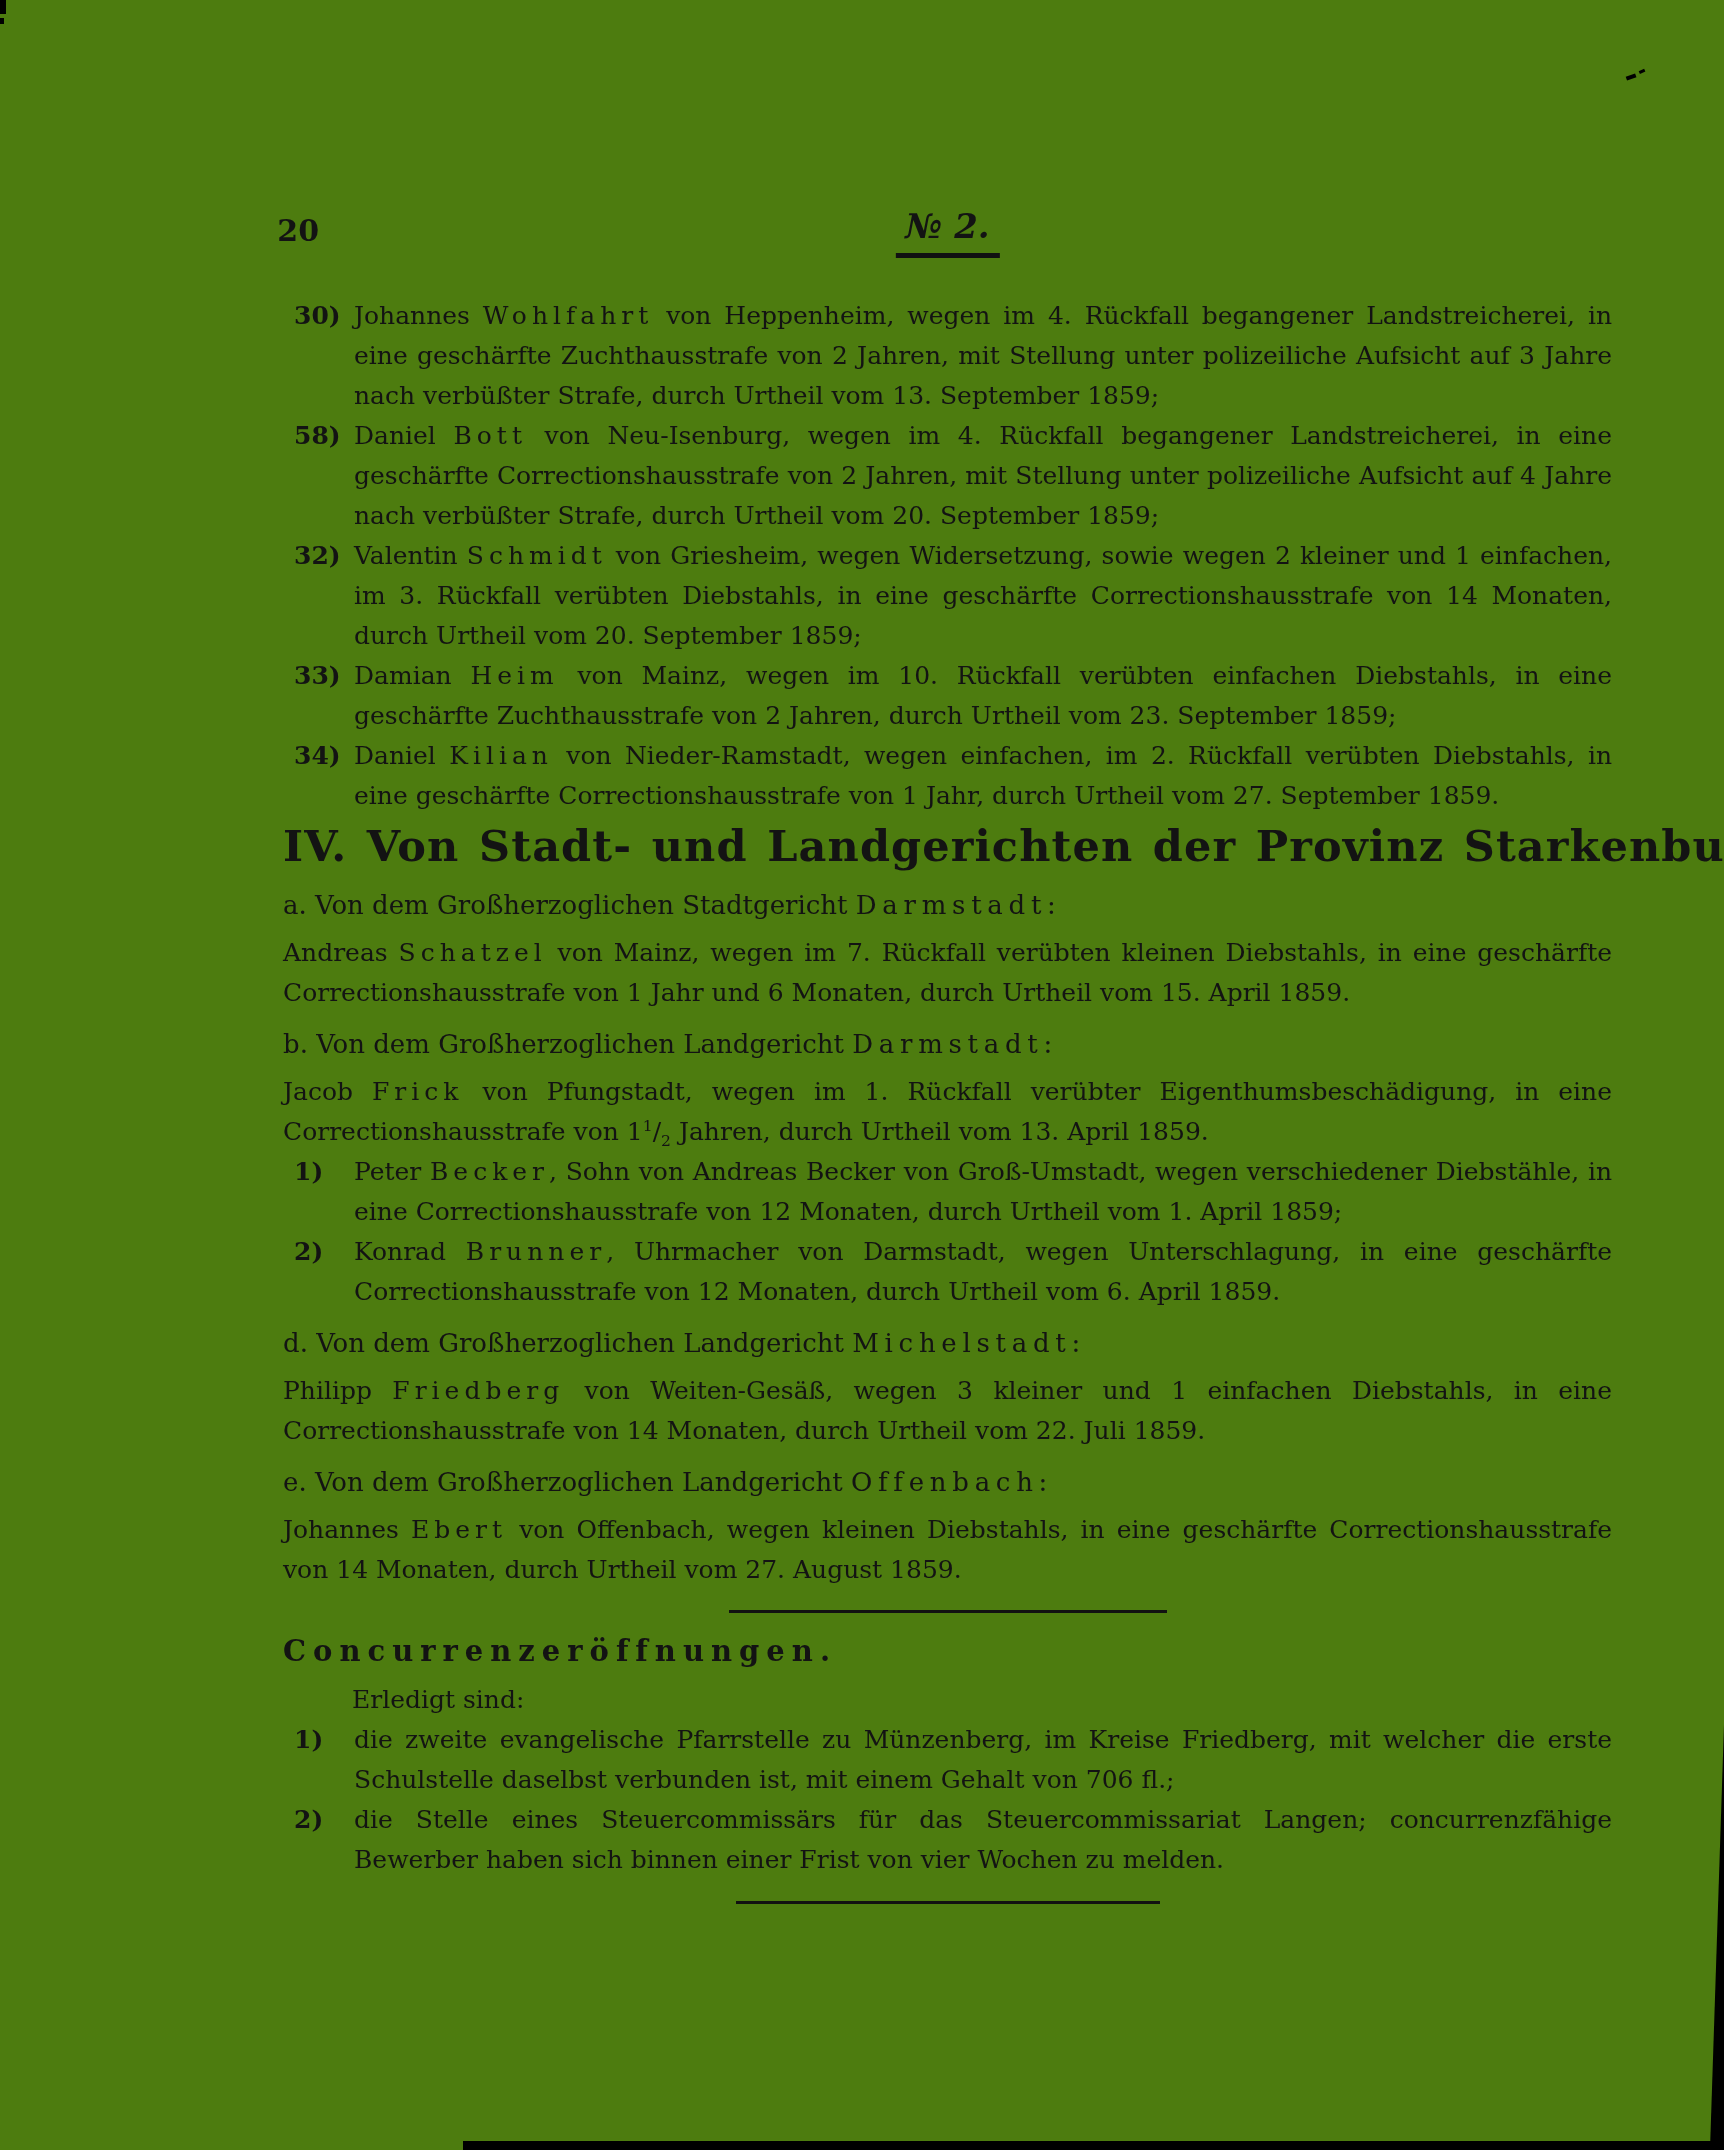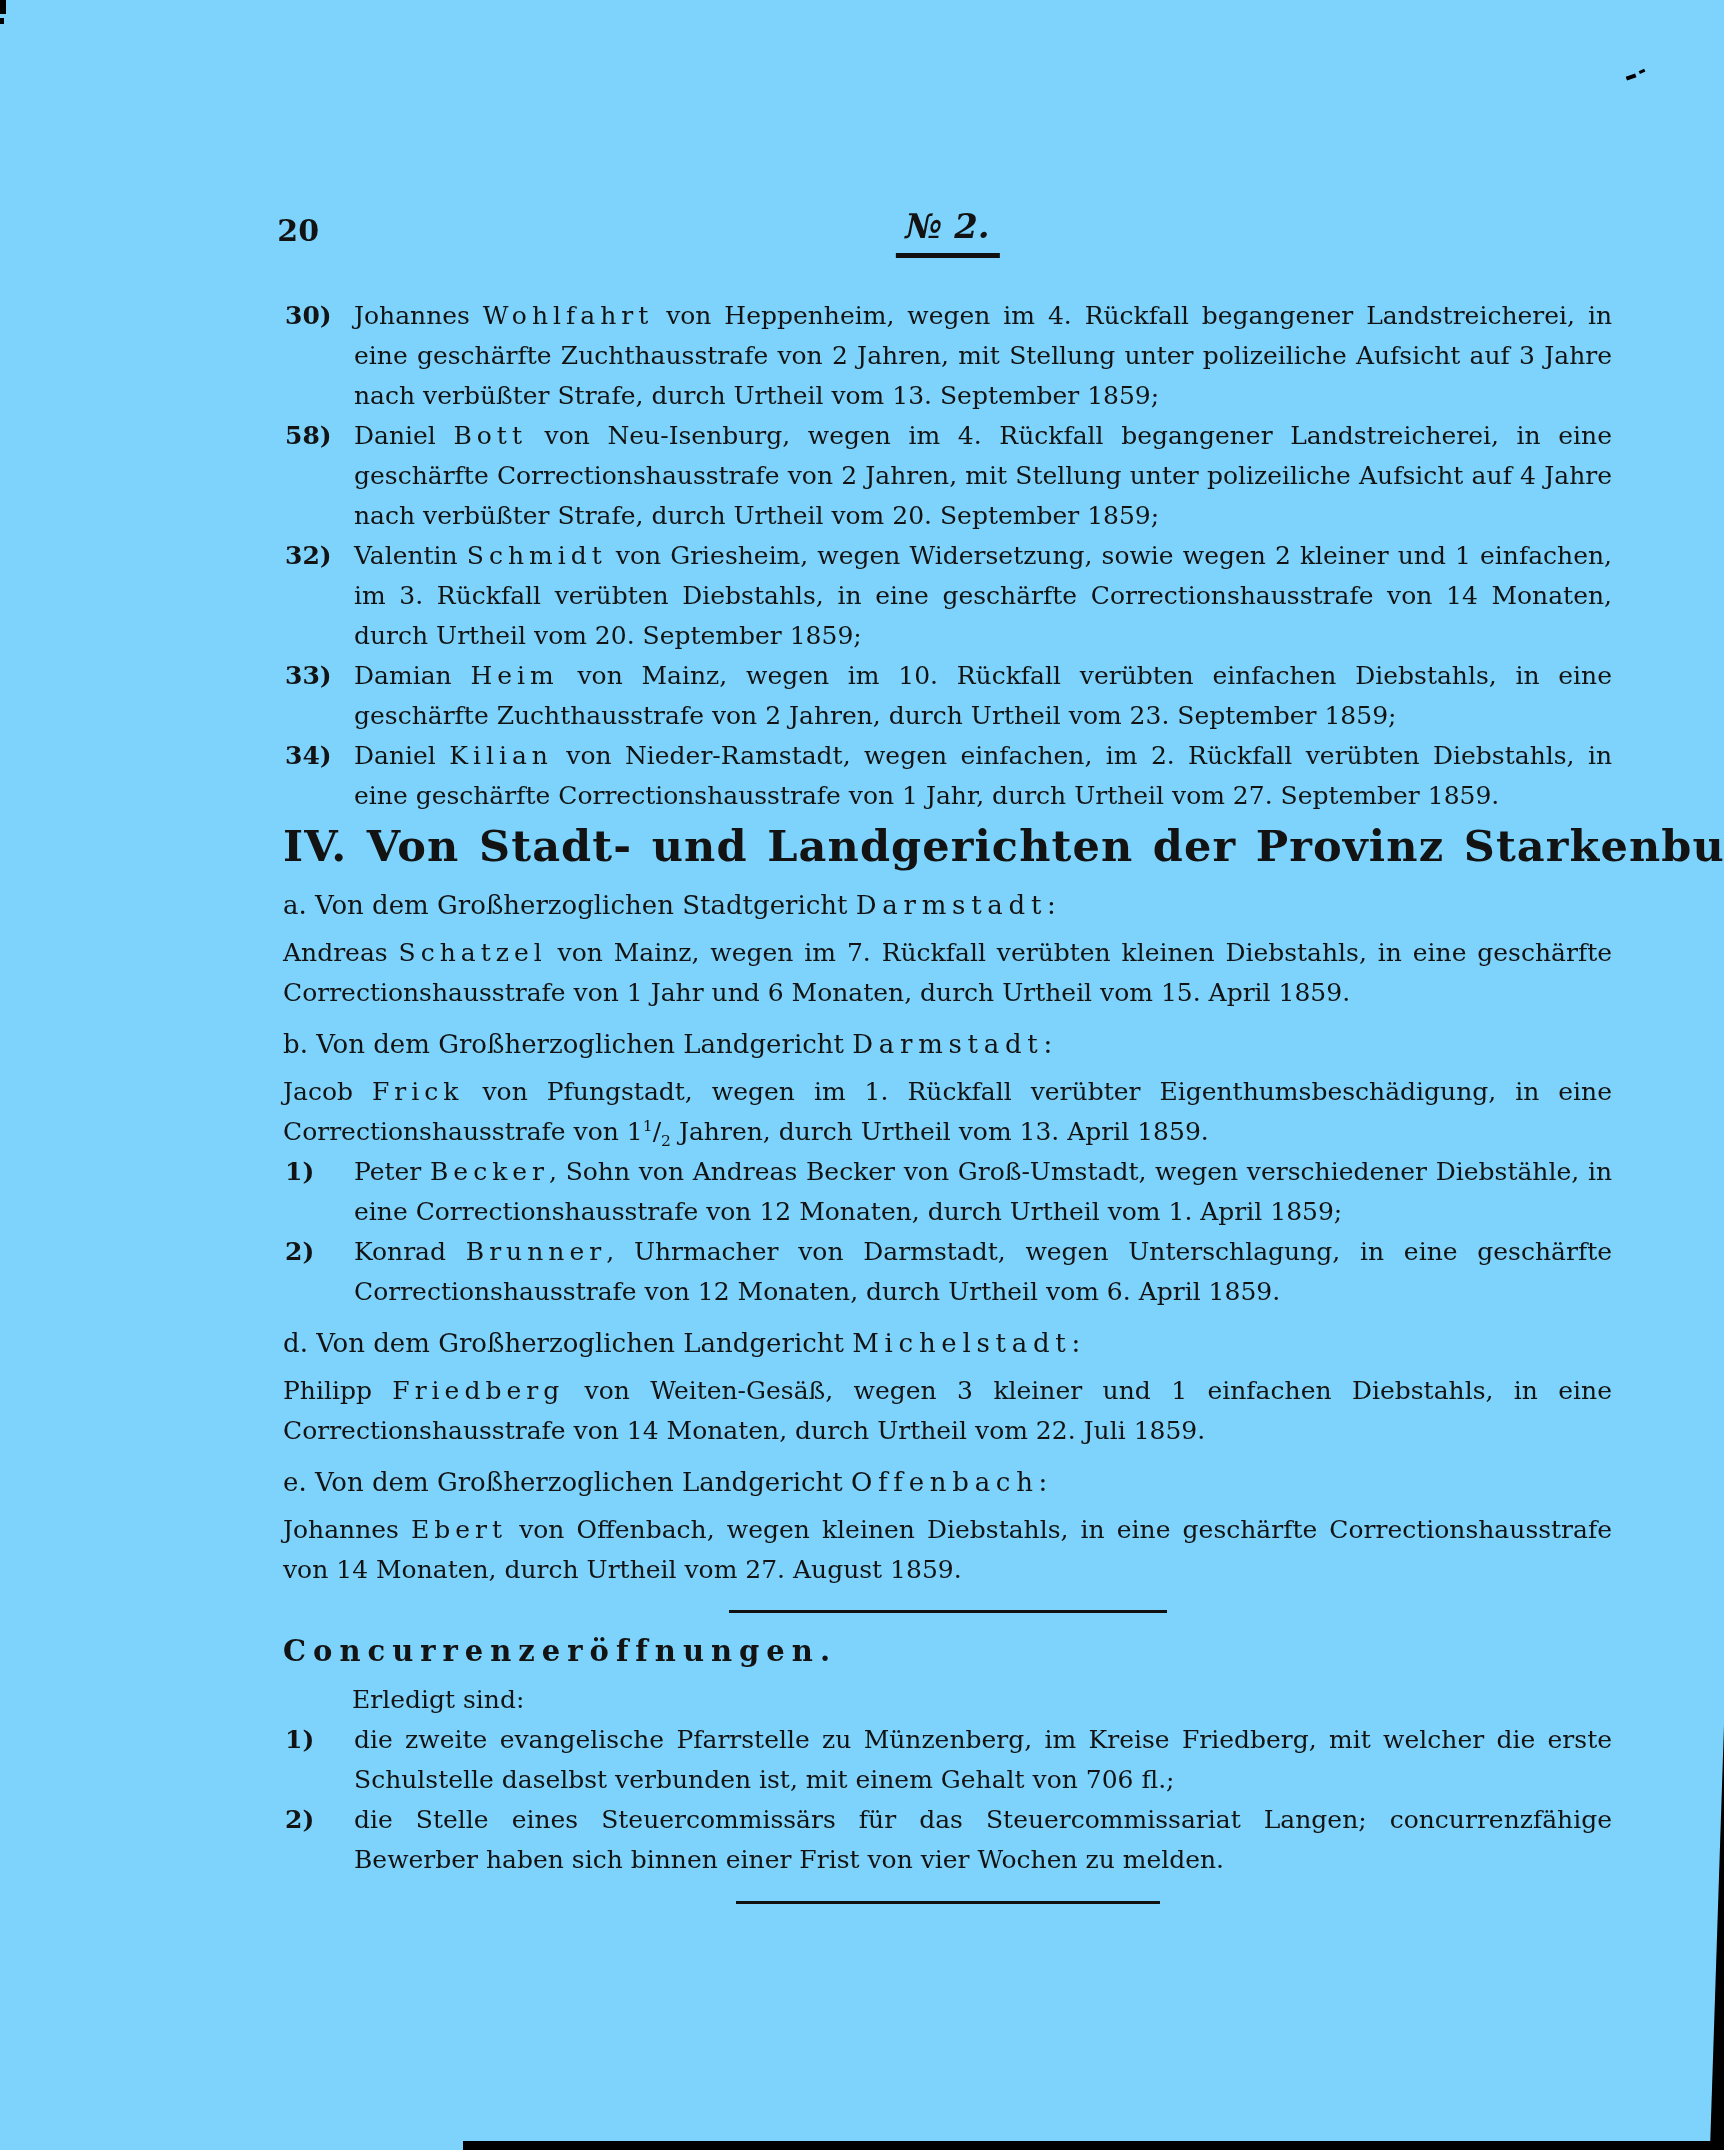--- a/index.html
+++ b/index.html
@@ -1,38 +1,38 @@
 <!DOCTYPE html>
 <html lang="de" style="font-size:11.3px"><head>
 <meta charset="utf-8">
 <style>
   html,body{margin:0;padding:0;background:#ffffff;}
   .page{
     position:relative;
     width:1724px;height:2151px;
-    background:#7dd3fc;
+    background:#4d7c0f;
     color:#131313;
     font-family:"DejaVu Serif", serif;
     overflow:hidden;
   }
   .content{position:absolute;left:283px;top:206px;width:1329px;}
 
   
   .pagehead{position:relative;height:59px;margin-bottom:31px;}
   .pagenum{position:absolute;left:-5.7px;top:7px;font-size:30px;font-weight:bold;}
   .issue{
     position:absolute;left:50%;transform:translateX(-50%);top:0;
     font-size:34px;font-weight:bold;font-style:italic;
     border-bottom:5px solid #111;padding:0 10px 7px 10px;
   }
 
   
   .citem,.para,.intro{font-size:25px;line-height:40px;text-align:justify;}
   .citem{position:relative;padding-left:71px;}
-  .citem .num{position:absolute;left:2px;top:0;font-weight:bold;}
+  .citem .num{position:absolute;left:11px;top:0;font-weight:bold;}
   .sp{letter-spacing:.2em;}
 
   .h-main{
     font-size:43px;font-weight:bold;line-height:42px;
     letter-spacing:1.1px;word-spacing:3.5px;
     margin:8.5px 0 21px 0;white-space:nowrap;
   }
   .h-sub{font-size:26px;line-height:35px;margin:14px 0 10px 0;}
   .h-sub .sp{letter-spacing:.22em;}
 

